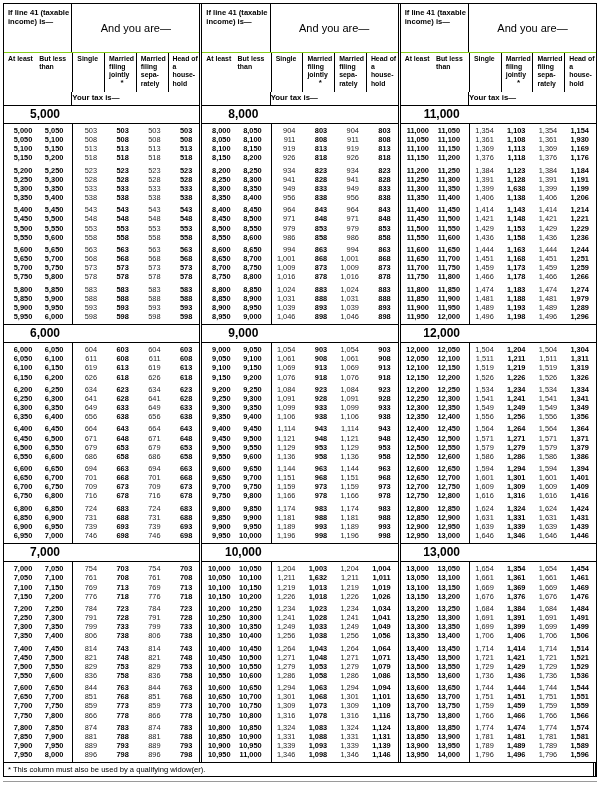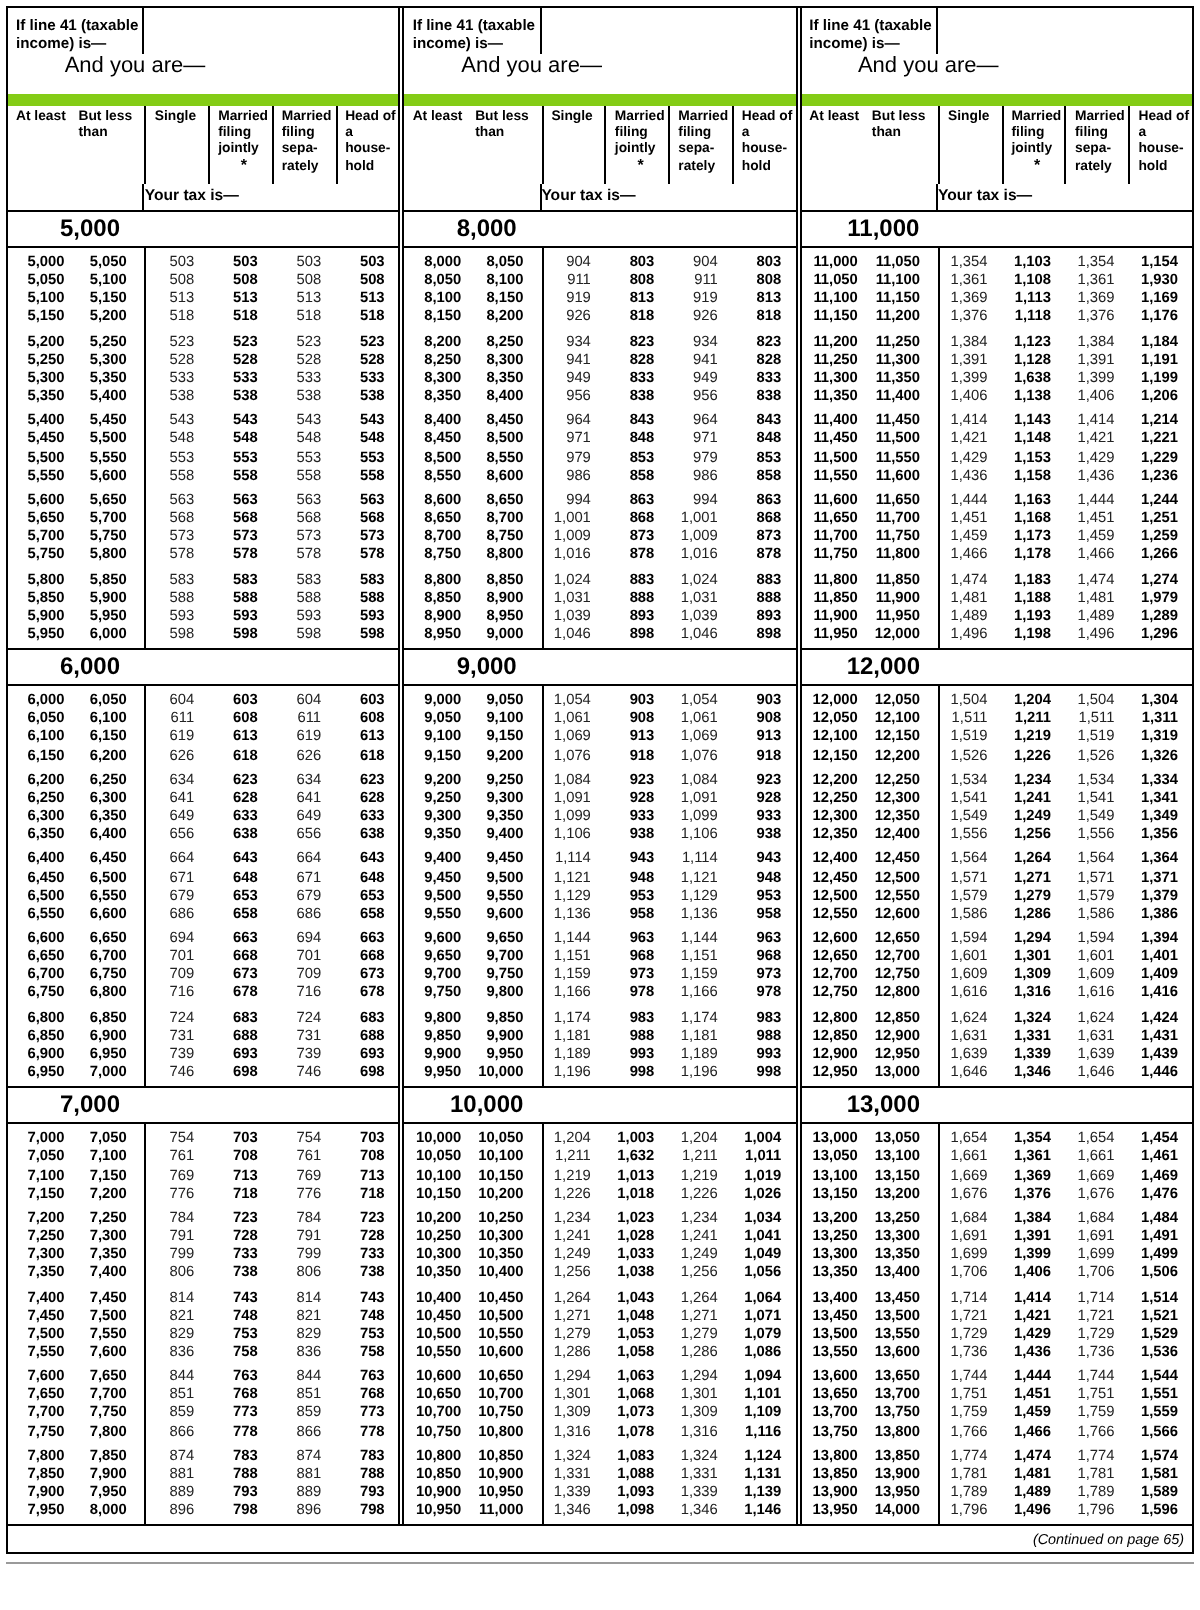--- a/index.html
+++ b/index.html
@@ -7,21 +7,21 @@
         padding:3px 3px 0 3px;font-family:"Liberation Sans",sans-serif;color:#000;overflow:hidden;}
   .title{margin:1px 0 2px 1px;font-size:14px;font-weight:bold;letter-spacing:.2px;}
   .title .cont{font-style:italic;}
   .table{border:1px solid #000;box-sizing:border-box;}
   .panels{display:flex;}
   .panel{flex:1;min-width:0;}
   .panel + .panel{border-left:3px double #000;}
 
   
   .phead{border-bottom:0;}
-  .ph-row1{display:flex;height:49px;box-sizing:border-box;border-bottom:6px solid #84cc16;flex-direction:column;}
+  .ph-row1{display:flex;height:49px;box-sizing:border-box;border-bottom:1px solid #84cc16;}
   .ph-income{width:35%;box-sizing:border-box;border-right:1px solid #000;
              font-weight:bold;font-size:7.6px;line-height:9.4px;padding:4px 2px 0 4px;}
   .ph-andyou{width:65%;display:flex;align-items:center;justify-content:center;
              font-weight:normal;font-size:11px;}
   .ph-row2{display:flex;height:39px;box-sizing:border-box;}
   .ph-row2 .c{box-sizing:border-box;font-weight:bold;font-size:6.9px;line-height:8.2px;
               padding:2px 1px 0 4px;hyphens:manual;}
   .c-atl{width:16%;}
   .c-btl{width:19%;}
   .c-tx{width:16.25%;border-left:1px solid #000;}
@@ -1705,18 +1705,18 @@
                   <div class="cell c3 b">1,496</div>
                   <div class="cell c4">1,796</div>
                   <div class="cell c5 b">1,596</div>
                 </div>
               </div>
             </div>
           </div>
         </div>
       </div>
     <div class="footrow">
-      <div class="continued">(Continued on page 65)</div>
+      <div class="footnote">* This column must also be used by a qualifying widow(er).</div>
     </div>
   </div>
 
   <div class="bottomline"></div>
 </div>
 
 </body></html>

